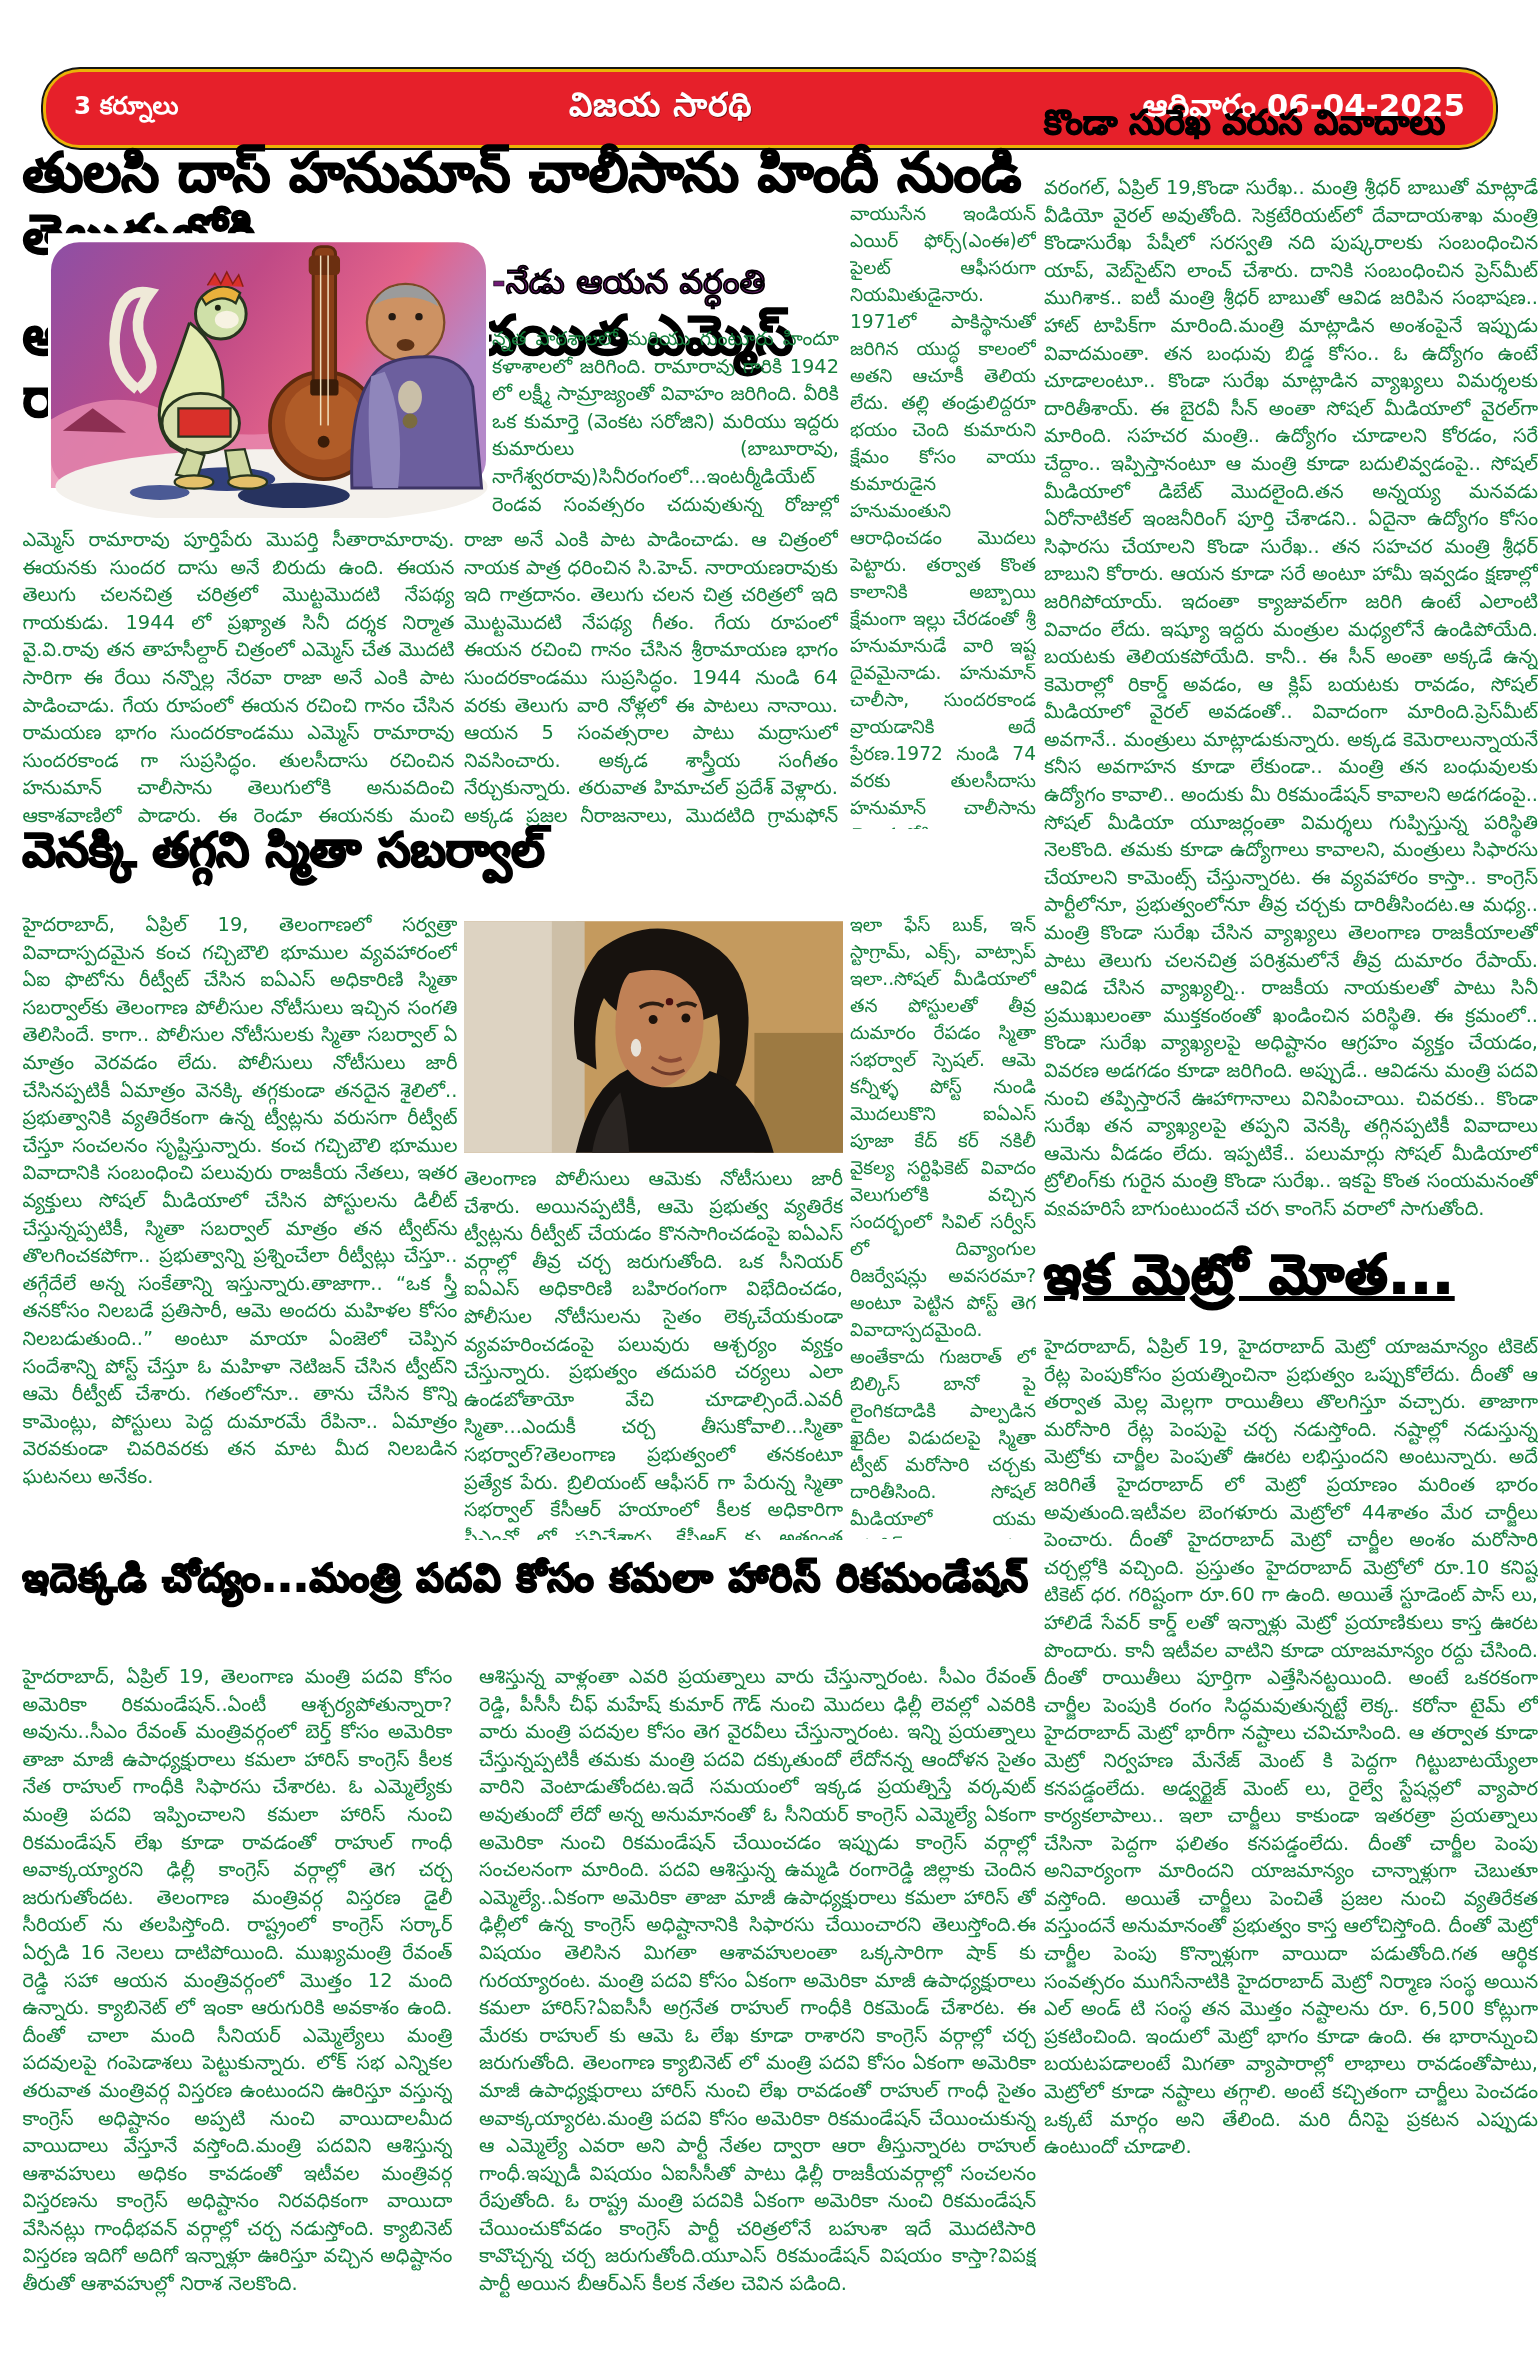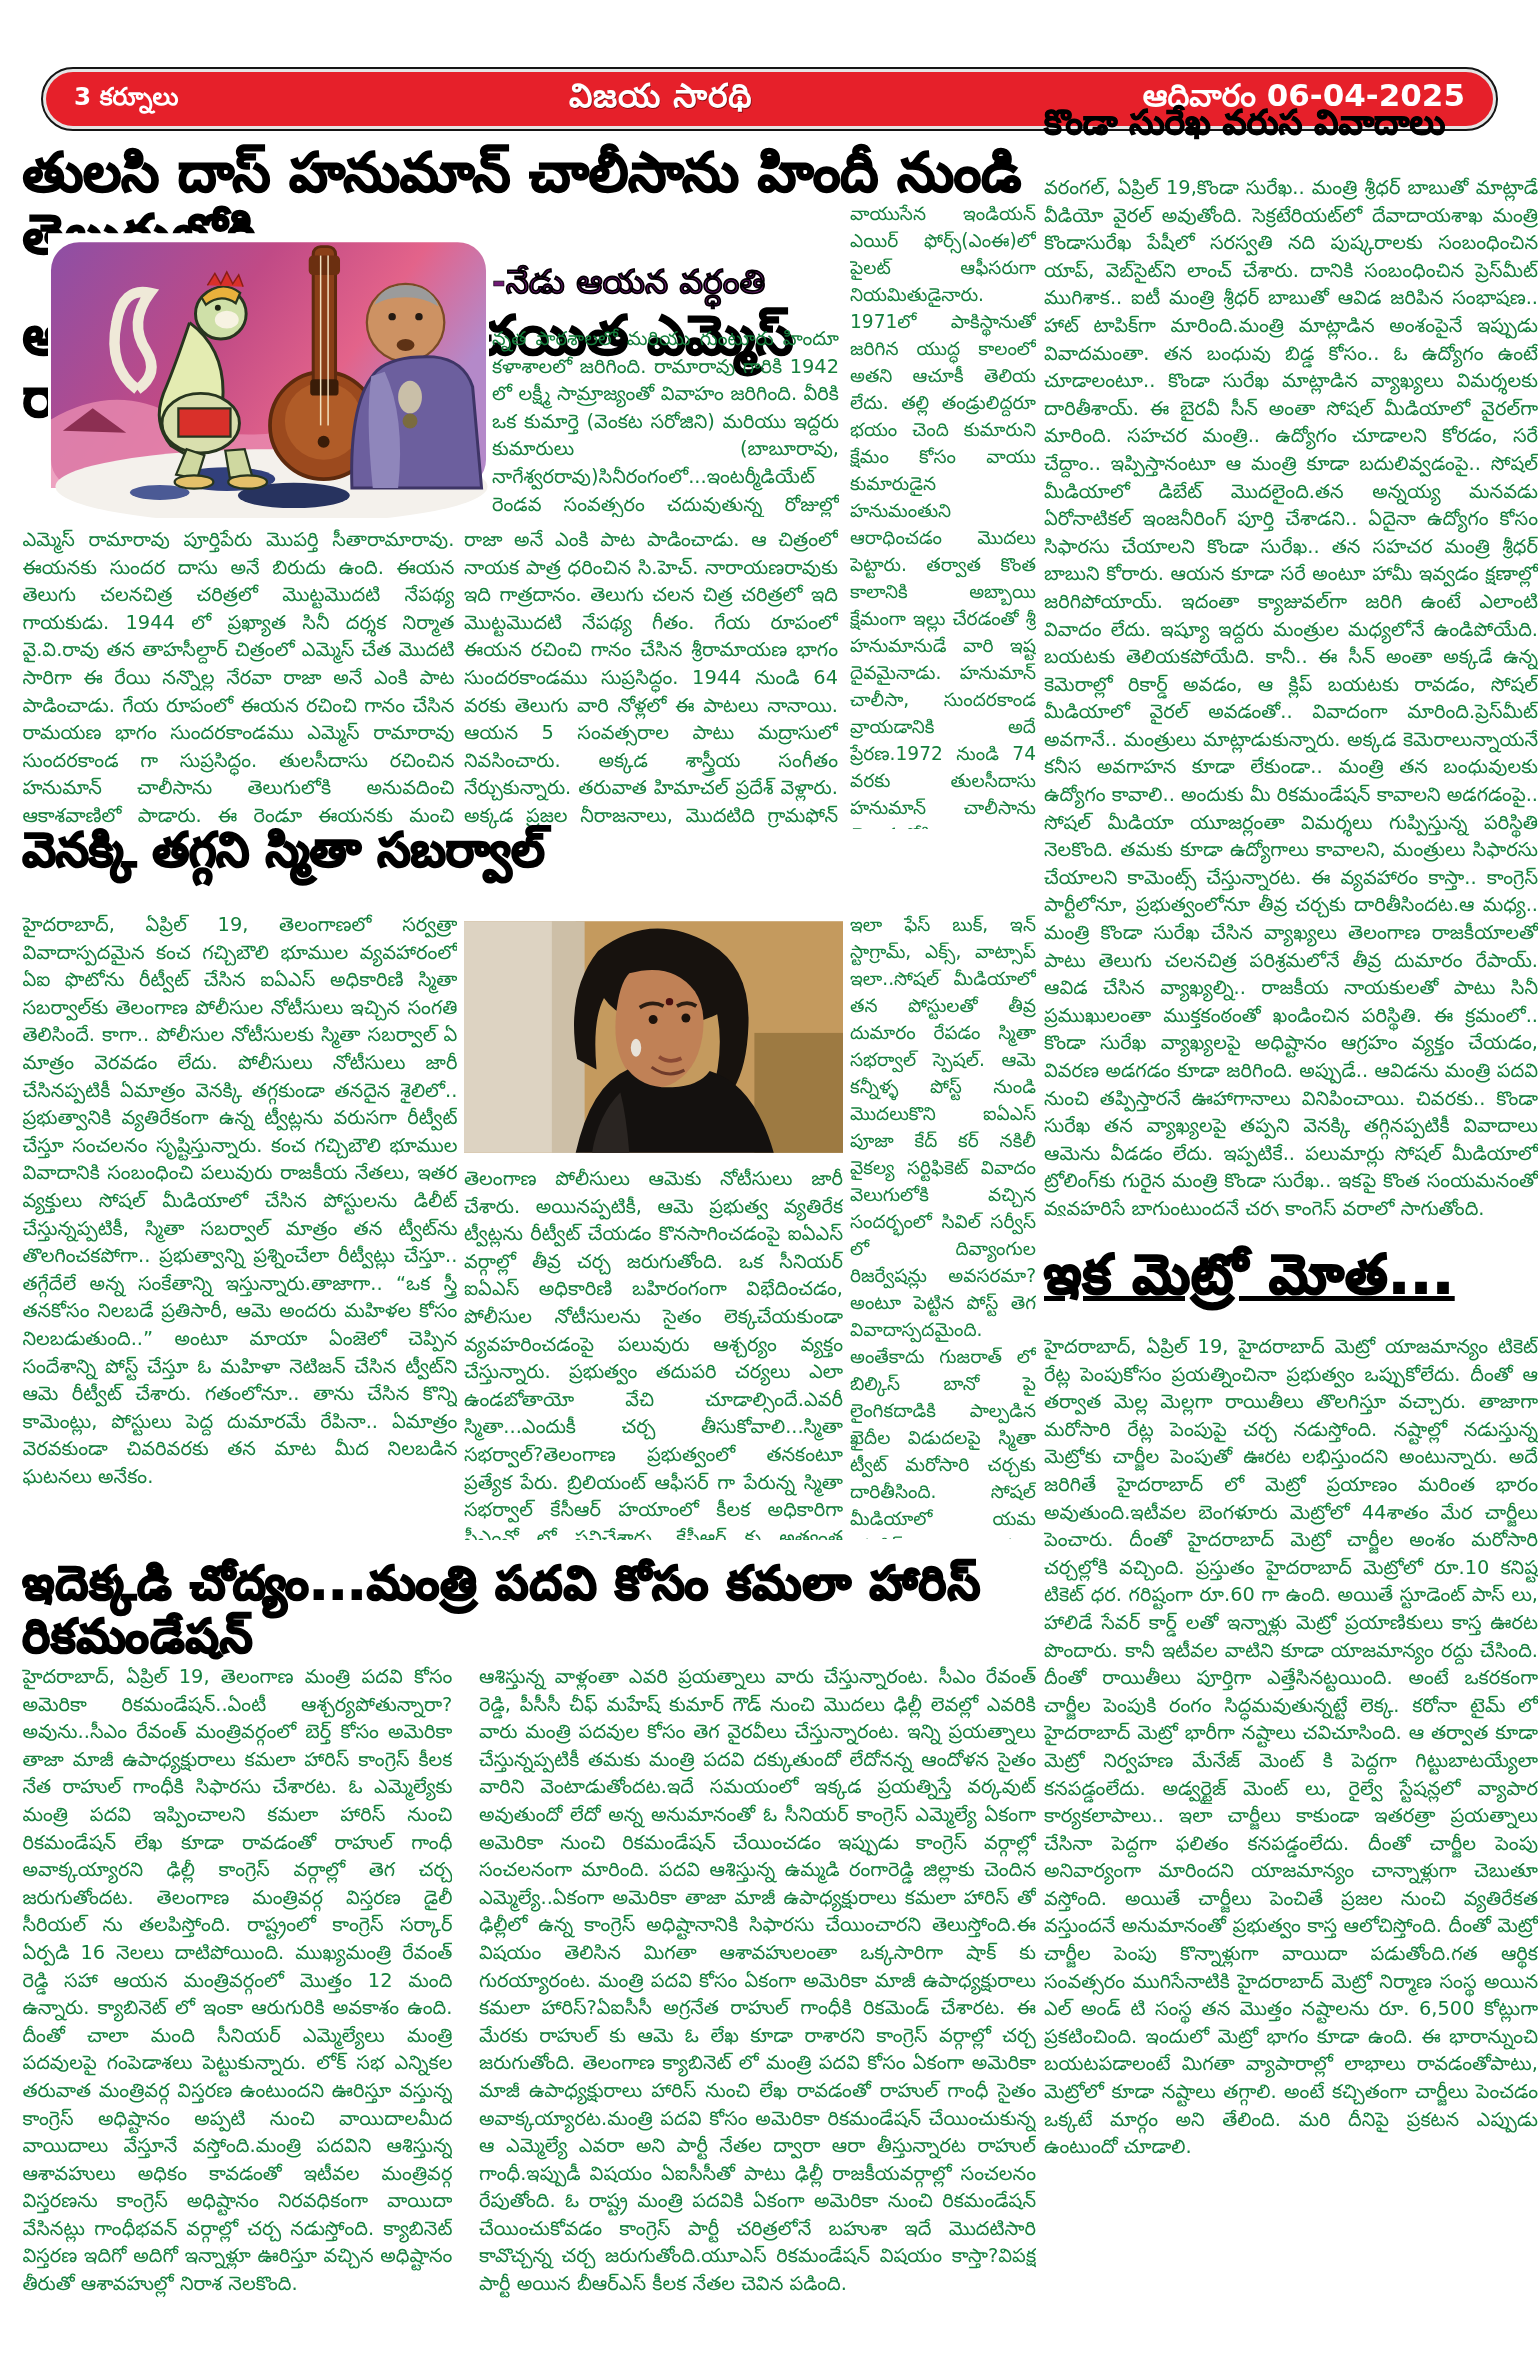--- a/index.html
+++ b/index.html
@@ -1,33 +1,33 @@
 <!DOCTYPE html>
 <html lang="te" style="font-size:12px"><head>
 <meta charset="utf-8">
 <style>
   html,body{margin:0;padding:0;background:#ffffff;}
   .page{position:relative;width:1541px;height:2377px;background:#ffffff;overflow:hidden;
         font-family:"DejaVu Sans","Liberation Sans",sans-serif;color:#141414;}
   .abs{position:absolute;}
   
-  .bar-outer{left:41px;top:67px;width:1457px;height:64px;border:2.2px solid #151515;border-radius:39px;
-             background:#e5e5e5;padding:3px;box-sizing:border-box;}
+  .bar-outer{left:41px;top:67px;width:1457px;height:83px;border:2.2px solid #151515;border-radius:39px;
+             background:#eab308;padding:3px;box-sizing:border-box;}
   .bar-inner{width:100%;height:100%;background:#e6202a;border-radius:33px;display:flex;
              align-items:center;justify-content:space-between;padding:0 28px;box-sizing:border-box;color:#ffffff;}
   .bar-edition{font-size:24.6px;font-weight:bold;}
   .bar-title{font-size:33px;font-weight:bold;letter-spacing:0.7px;text-shadow:0.7px 0.7px 0 #7c0b10;}
   .bar-date{font-size:31px;font-weight:bold;}
   
   .hl{font-weight:bold;color:#000;text-align:left;line-height:1.15;}
   .hl-main{font-size:54px;-webkit-text-stroke:1.5px #000;}
   .hl-main .l2{margin-top:39px;display:block;}
   .hl-surekha{font-size:34px;-webkit-text-stroke:0.9px #000;}
   .hl-smita{font-size:47px;-webkit-text-stroke:1.9px #000;}
-  .hl-kamala{font-size:46px;-webkit-text-stroke:2.2px #000;letter-spacing:1.5px;}
+  .hl-kamala{font-size:38px;-webkit-text-stroke:2.2px #000;letter-spacing:1.5px;}
   .hl-metro{font-size:54px;-webkit-text-stroke:2.2px #000;letter-spacing:1.5px;text-decoration:underline;}
   .subhead{font-size:33px;font-weight:bold;-webkit-text-stroke:0.7px #000;color:#701a75;}
   
   .col{font-size:19.4px;line-height:27.6px;text-align:justify;overflow:hidden;color:#15803d;
        word-break:break-word;}
   .col-narrow{font-size:18.6px;line-height:27px;}
   .photo-frame{overflow:hidden;}
   svg{display:block;}
 </style>
 </head>

